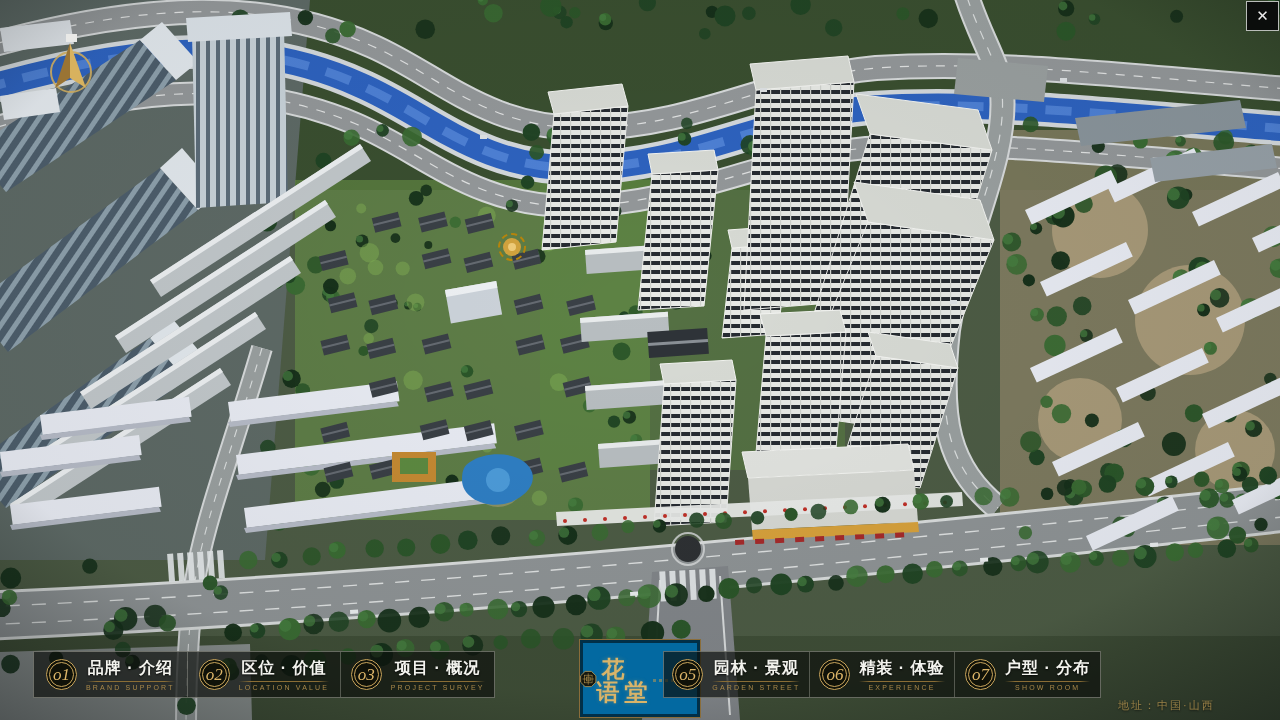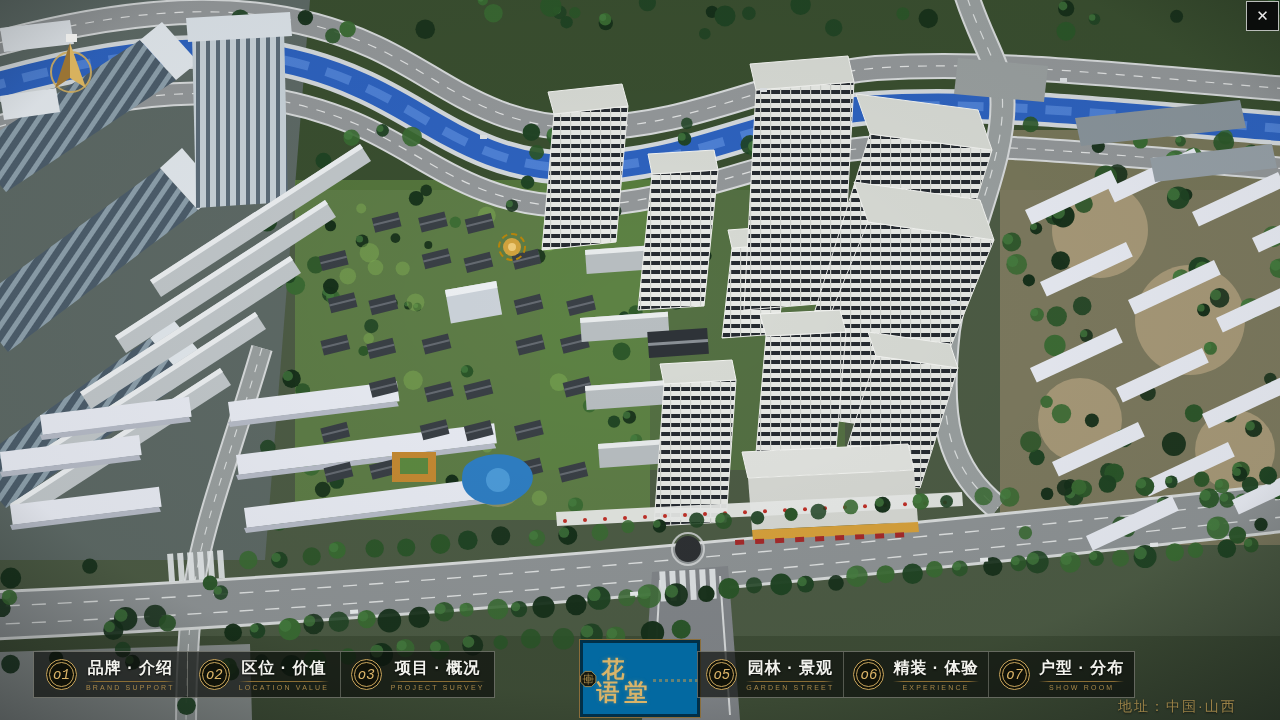--- a/index.html
+++ b/index.html
@@ -11,46 +11,46 @@
   .compass{position:absolute;left:42px;top:34px;width:60px;height:66px;pointer-events:none;}
   .close-btn{position:absolute;left:1246px;top:1px;width:33px;height:30px;
     background:#0b0d0c;border:1px solid #b9bdb9;color:#ececec;font-size:15px;line-height:28px;
     text-align:center;padding:0;cursor:pointer;font-family:"DejaVu Sans",sans-serif;}
 
   
   .nav-group{position:absolute;top:651px;height:47px;display:flex;
     background:rgba(12,15,12,.68);
     border:1px solid rgba(195,195,183,.45);box-sizing:border-box;}
   .nav-left{left:33px;width:462px;}
-  .nav-right{left:697px;width:438px;text-align:center;}
+  .nav-right{left:663px;width:438px;text-align:center;}
   .nav-item{flex:1;display:flex;align-items:center;justify-content:center;gap:9px;
     border-right:1px solid rgba(195,195,183,.35);cursor:pointer;min-width:0;}
   .nav-item:last-child{border-right:none;}
   .badge{width:29px;height:29px;border-radius:50%;border:1px solid #c9a55c;background:#101209;
     display:flex;align-items:center;justify-content:center;flex:none;}
   .badge-inner{width:23px;height:23px;border-radius:50%;border:1px solid #c9a55c;
     display:flex;align-items:center;justify-content:center;
-    color:#dcb569;font-family:Liberation Mono, monospace;font-style:italic;font-size:14px;}
+    color:#dcb569;font-family:Liberation Serif, serif;font-style:italic;font-size:17px;}
   .labels{display:flex;flex-direction:column;align-items:center;}
   .zh{font-size:16px;font-weight:bold;color:#f3f3ee;letter-spacing:1px;white-space:nowrap;
       text-shadow:0 1px 2px rgba(0,0,0,.8);}
   .rule{align-self:stretch;height:1px;margin:2.5px 0 2px;
       background:linear-gradient(90deg,transparent,#8a6d35 12%,#8a6d35 88%,transparent);}
   .en{font-size:7px;color:#a8884a;letter-spacing:2.2px;white-space:nowrap;}
 
   .logo-panel{position:absolute;left:579px;top:639px;width:122px;height:79px;box-sizing:border-box;
     background:#0369a1;border:1px solid #8a6d3a;box-shadow:inset 0 0 0 3px rgba(0,0,0,.55);
     display:flex;flex-direction:row;align-items:center;justify-content:center;cursor:pointer;}
   .logo-title{color:#d9b469;font-family:"DejaVu Serif",serif;font-weight:bold;font-size:23px;
     letter-spacing:5px;line-height:1;margin-top:3px;text-indent:5px;
     text-shadow:0 0 4px rgba(216,178,94,.35);}
   .logo-sub{width:74px;height:3px;margin-top:4px;opacity:.55;
     background:repeating-linear-gradient(90deg,#b99750 0 3px,transparent 3px 6px);}
 
-  .address{position:absolute;left:1118px;top:698px;width:150px;font-size:14px;color:#a5894a;
+  .address{position:absolute;left:1118px;top:698px;width:150px;font-size:11px;color:#a5894a;
     letter-spacing:2px;opacity:.9;text-shadow:0 1px 2px rgba(0,0,0,.7);white-space:nowrap;}
 </style>
 </head>
 <body>
 
 <div class="stage">
 
   <svg id="scene" viewBox="0 0 1280 720" xmlns="http://www.w3.org/2000/svg">
     <defs>
       <pattern id="pbl" width="12" height="12" patternUnits="userSpaceOnUse" patternTransform="rotate(34)">

